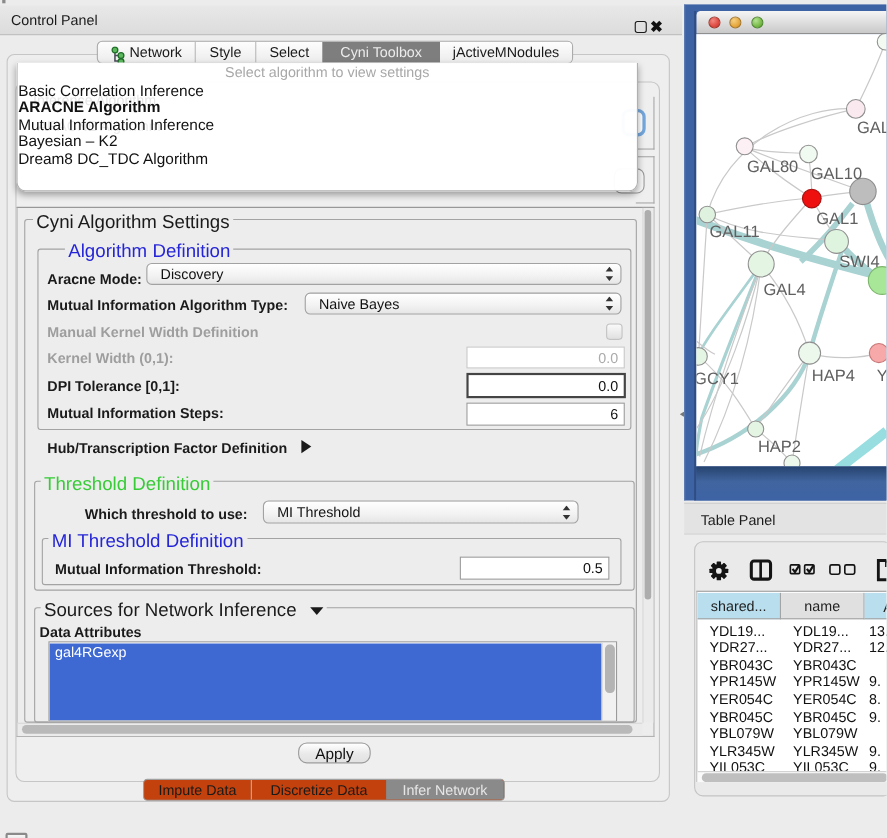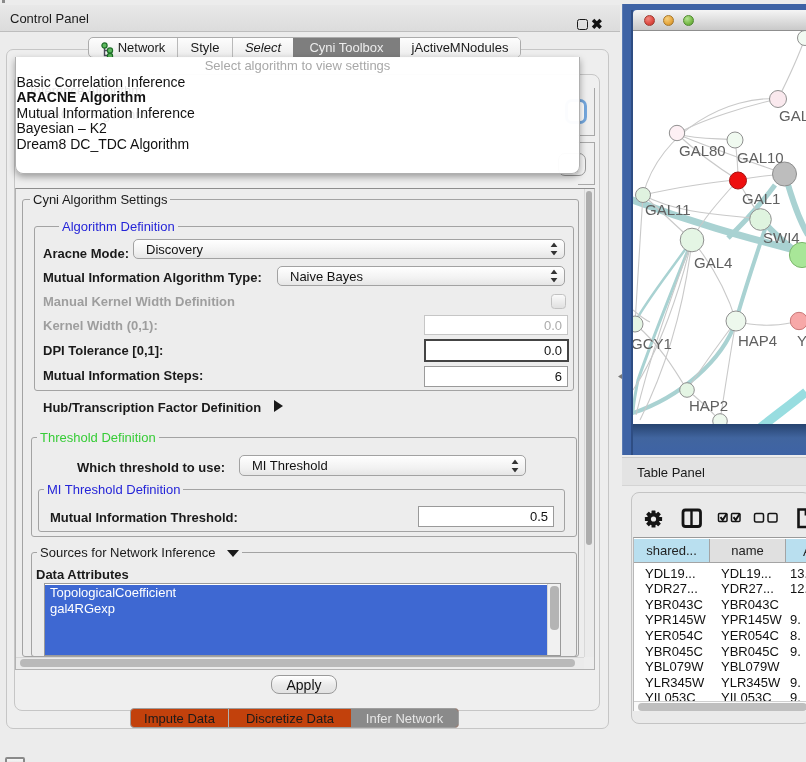--- a/index.html
+++ b/index.html
@@ -3,21 +3,21 @@
 <meta charset="utf-8">
 <style>
 * { margin:0; padding:0; box-sizing:border-box; }
 html,body { width:806px; height:762px; }
 body { font-family:"Liberation Sans", sans-serif; background:#ececec; position:relative; overflow:hidden; -webkit-font-smoothing:antialiased; }
 .abs { position:absolute; }
 .lbl { font-size:13px; color:#1a1a1a; white-space:nowrap; }
 .b { font-weight:bold; }
 .gray { color:#9e9e9e; }
 .group { position:absolute; border:1px solid #a3a3a3; border-radius:3px; }
-.gtitle { position:absolute; top:-8px; background:#ededed; padding:0 3px; font-size:13px; white-space:nowrap; }
+.gtitle { position:absolute; top:-8px; background:#ededed; padding:0 3px; font-size:17px; white-space:nowrap; }
 .combo { position:absolute; background:linear-gradient(#ffffff,#f2f2f2 60%,#e6e6e6); border:1px solid #a2a2a2; border-radius:5px; font-size:13px; color:#111; display:flex; align-items:center; padding-left:12px; }
 .carrows { position:absolute; right:6px; top:50%; transform:translateY(-50%); width:8px; height:13px; }
 .tf { position:absolute; background:#fff; font-size:13px; display:flex; align-items:center; justify-content:flex-end; padding-right:5px; }
 </style>
 </head>
 <body>
 
 <div class="abs" style="left:2px;top:0;width:3px;height:3px;background:#8a8a8a;"></div>
 
 <div class="abs" style="left:0;top:5px;width:620px;height:27px;background:linear-gradient(#e8e8e8,#dcdcdc);border-bottom:1px solid #bdbdbd;">
@@ -34,21 +34,21 @@
       <path d="M3.5 5 V13.5 H8.5 M3.5 8.5 H8.5" fill="none" stroke="#4a4a5a" stroke-width="1.4"></path>
       <circle cx="3.5" cy="3.5" r="2.6" fill="#5cb85c" stroke="#1e6e28" stroke-width="1.2"></circle>
       <circle cx="9" cy="8.5" r="2.6" fill="#5cb85c" stroke="#1e6e28" stroke-width="1.2"></circle>
       <circle cx="9" cy="14" r="2.6" fill="#5cb85c" stroke="#1e6e28" stroke-width="1.2"></circle>
     </svg>
     <span class="lbl">Network</span>
   </div>
   <div style="width:55px;display:flex;align-items:center;justify-content:center;border-right:1px solid #b9b9b9;">
       <span class="lbl">Style</span>
     </div>
-  <div style="width:60px;display:flex;align-items:center;justify-content:center;font-style:italic;">
+  <div style="width:60px;display:flex;align-items:center;justify-content:center;">
       <span class="lbl">Select</span>
     </div>
   <div style="width:107px;display:flex;align-items:center;justify-content:center;background:#7e7e7e;">
       <span class="lbl" style="color:#ececec;">Cyni Toolbox</span>
     </div>
   <div style="width:120px;display:flex;align-items:center;justify-content:center;background:linear-gradient(#fdfdfd,#ececec);">
       <span class="lbl">jActiveMNodules</span>
     </div>
 </div>
 
@@ -128,21 +128,20 @@
 </div>
 <div class="abs lbl b" style="left:50px;top:510px;">Mutual Information Threshold:</div>
 <div class="tf" style="left:418px;top:506px;width:136px;height:21px;border:1px solid #9a9a9a;color:#111;">0.5</div>
 
 <div class="group" style="left:31px;top:552px;width:546px;height:105px;">
   <div class="gtitle" style="left:5px;color:#1a1a1a;">Sources for Network Inference <span style="display:inline-block;width:0;height:0;border-top:7.5px solid #1a1a1a;border-left:6.5px solid transparent;border-right:6.5px solid transparent;vertical-align:middle;margin-left:8px;"></span></div>
 </div>
 <div class="abs lbl b" style="left:36px;top:567px;">Data Attributes</div>
 <div class="abs" style="left:44px;top:583px;width:517px;height:73px;background:#fff;border:1px solid #9a9a9a;overflow:hidden;">
   <div class="abs" style="left:0;top:1px;width:502px;height:70px;background:#3e68d2;color:#fff;font-size:13px;line-height:16px;padding-left:5px;">
-    <div>TopologicalCoefficient</div>
     <div>gal4RGexp</div>
   </div>
   <div class="abs" style="left:502px;top:0;width:15px;height:73px;background:#f1f1f1;border-left:1px solid #d8d8d8;"></div>
   <div class="abs" style="left:505px;top:2px;width:9px;height:44px;background:#b4b4b4;border-radius:4px;"></div>
 </div>
 
 <div class="abs" style="left:271px;top:675px;width:66px;height:19px;background:linear-gradient(#ffffff,#e9e9e9 55%,#e2e2e2);border:1px solid #9a9a9a;border-radius:8px;display:flex;align-items:center;justify-content:center;font-size:14px;color:#111;">Apply</div>
 
 <div class="abs" style="left:130px;top:708px;height:20px;display:flex;border:1px solid #9f9f9f;border-radius:4px;overflow:hidden;background:#c2410c;">
   <div style="width:98px;display:flex;align-items:center;justify-content:center;border-right:1px solid #b0b0b0;">

